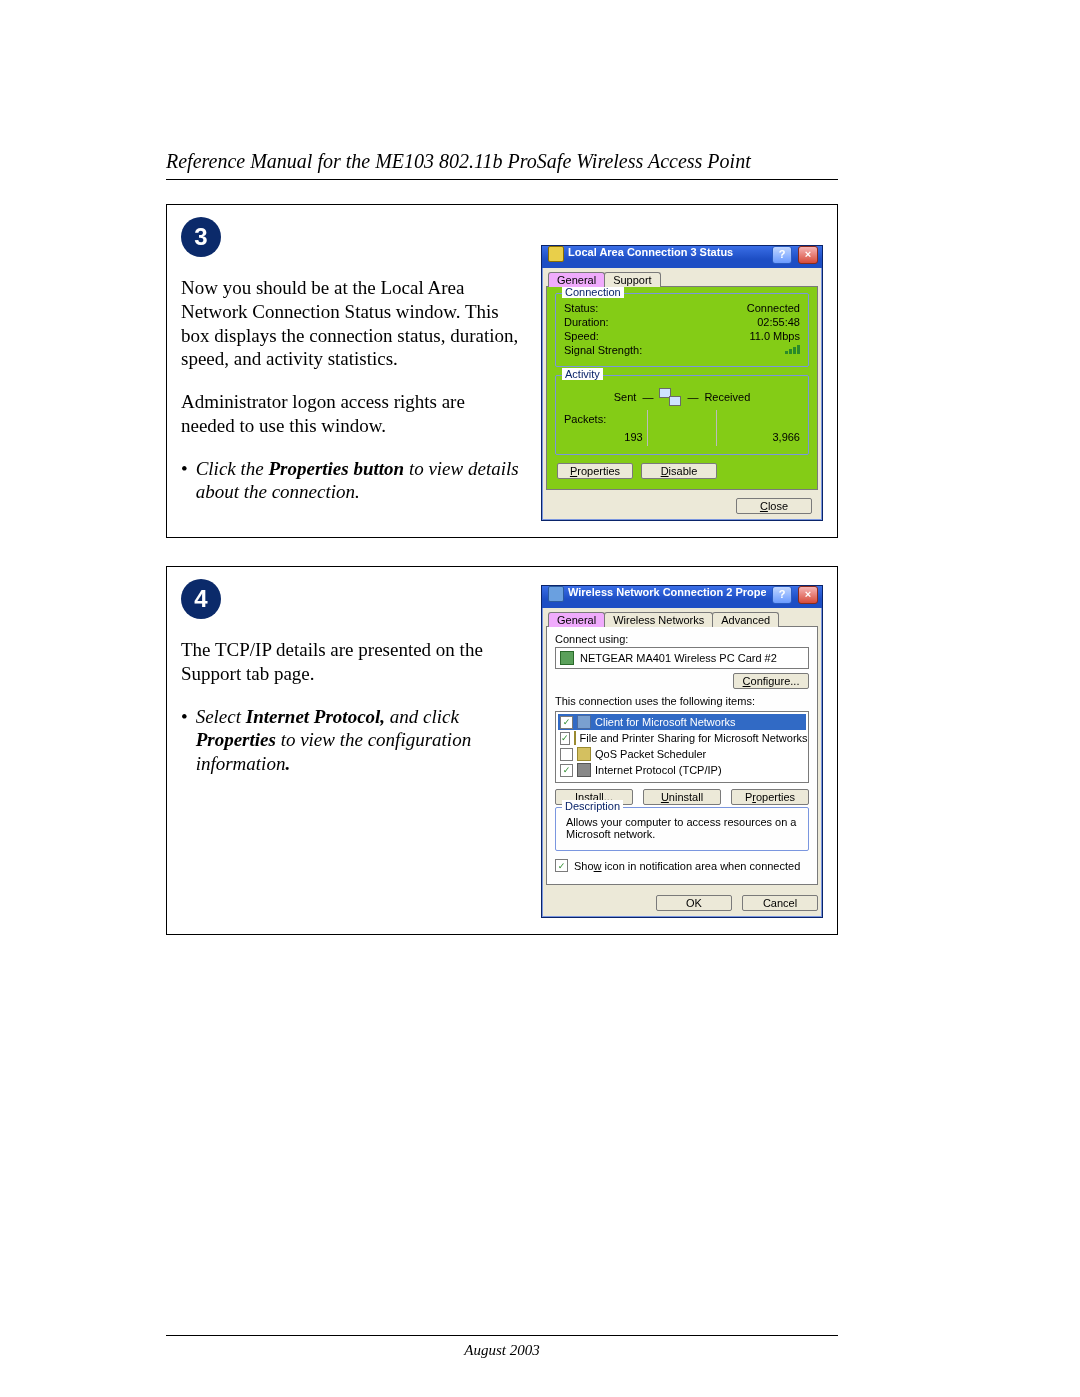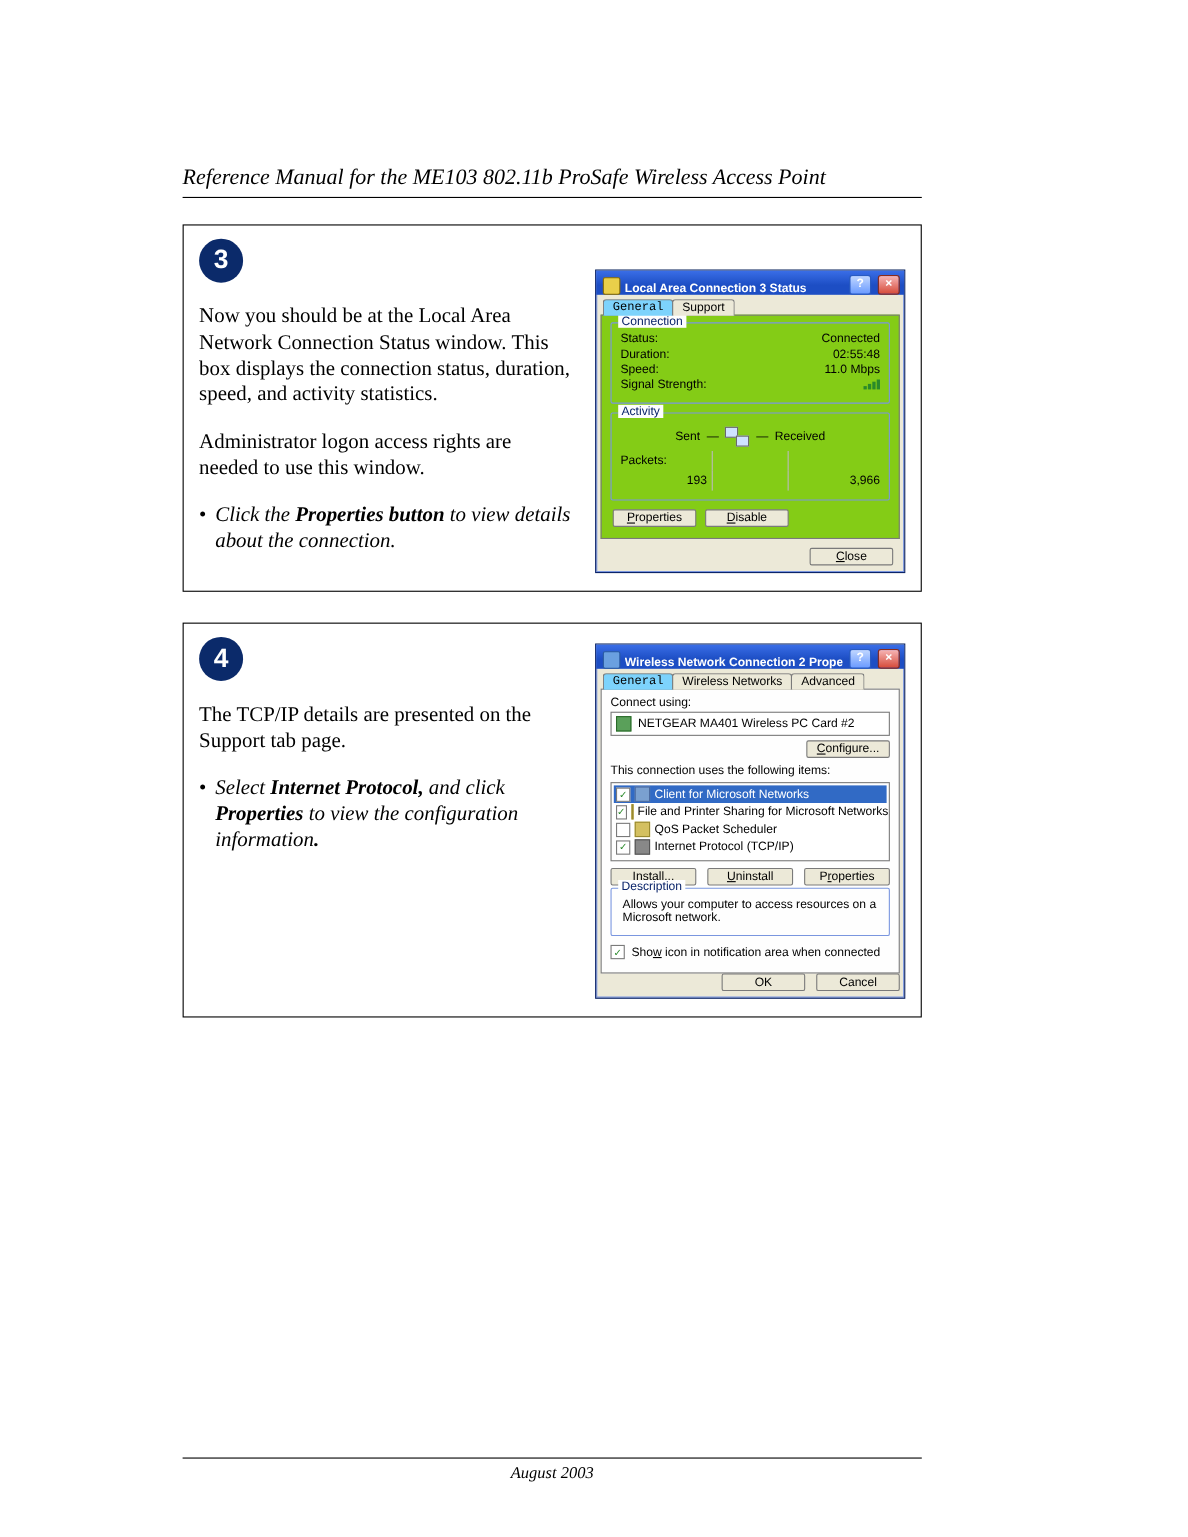--- a/index.html
+++ b/index.html
@@ -86,21 +86,21 @@
     border: 1px solid #0a246a;
     background: #ece9d8;
     box-shadow: 0 0 0 1px #7a96df inset;
     margin-top: 28px;
   }
   .xp-title {
     background: linear-gradient(#3a6ee7, #1d4ec4 60%, #1d4ec4);
     color: #fff;
     height: 22px;
     display: flex;
-    align-items: flex-end;
+    align-items: flex-start;
     padding: 0 4px 0 6px;
     font-weight: bold;
     gap: 4px;
   }
   .xp-title .title-text { flex: 1; white-space: nowrap; overflow: hidden; }
   .xp-title .title-icon {
     width: 14px; height: 14px;
     background: #e9cf4a;
     border: 1px solid #8a6d00;
     border-radius: 2px;
@@ -126,21 +126,21 @@
   .xp-tab {
     border: 1px solid #7a7a7a;
     border-bottom: none;
     background: #ece9d8;
     padding: 1px 8px;
     border-radius: 3px 3px 0 0;
     margin-right: -1px;
     position: relative;
     z-index: 1;
   }
-  .xp-tab.active { background: #7dd3fc; z-index: 2; font-family: Liberation Mono, monospace; }
+  .xp-tab.active { background: #f0abfc; z-index: 2; }
   .xp-tabpanel {
     border: 1px solid #7a7a7a;
     background: #84cc16;
     padding: 6px 8px 10px 8px;
     margin-top: -1px;
   }
   .xp-group {
     border: 1px solid #7a96df;
     border-radius: 2px;
     padding: 6px 8px 8px 8px;
@@ -213,21 +213,21 @@
   .mini-icon.yel { background:#d4c060; border-color:#9a8a30; }
   .adapter-box {
     border:1px solid #7a7a7a; background:#fff; padding:3px 4px;
     display:flex; align-items:center; gap:6px; margin: 2px 0 4px;
   }
   .right-btn { margin-left:auto; }
   .desc-text { font-size:11px; padding:2px 2px 2px 2px; }
   .three-btns { display:flex; gap:10px; justify-content:space-between; margin:2px 0; }
   .three-btns .xp-btn { flex:1; min-width:0; }
   .show-icon { display:flex; align-items:center; gap:6px; margin:6px 0 2px; }
-  .okcancel { display:flex; justify-content:flex-end; gap:10px; }
+  .okcancel { display:flex; justify-content:flex-end; gap:10px; margin-top:10px; }
   .u { text-decoration: underline; }
 </style>
 </head>
 <body>
 
 <div class="page">
 
   <div class="running-head">Reference Manual for the ME103 802.11b ProSafe Wireless Access Point</div>
   <hr class="rule">
 

